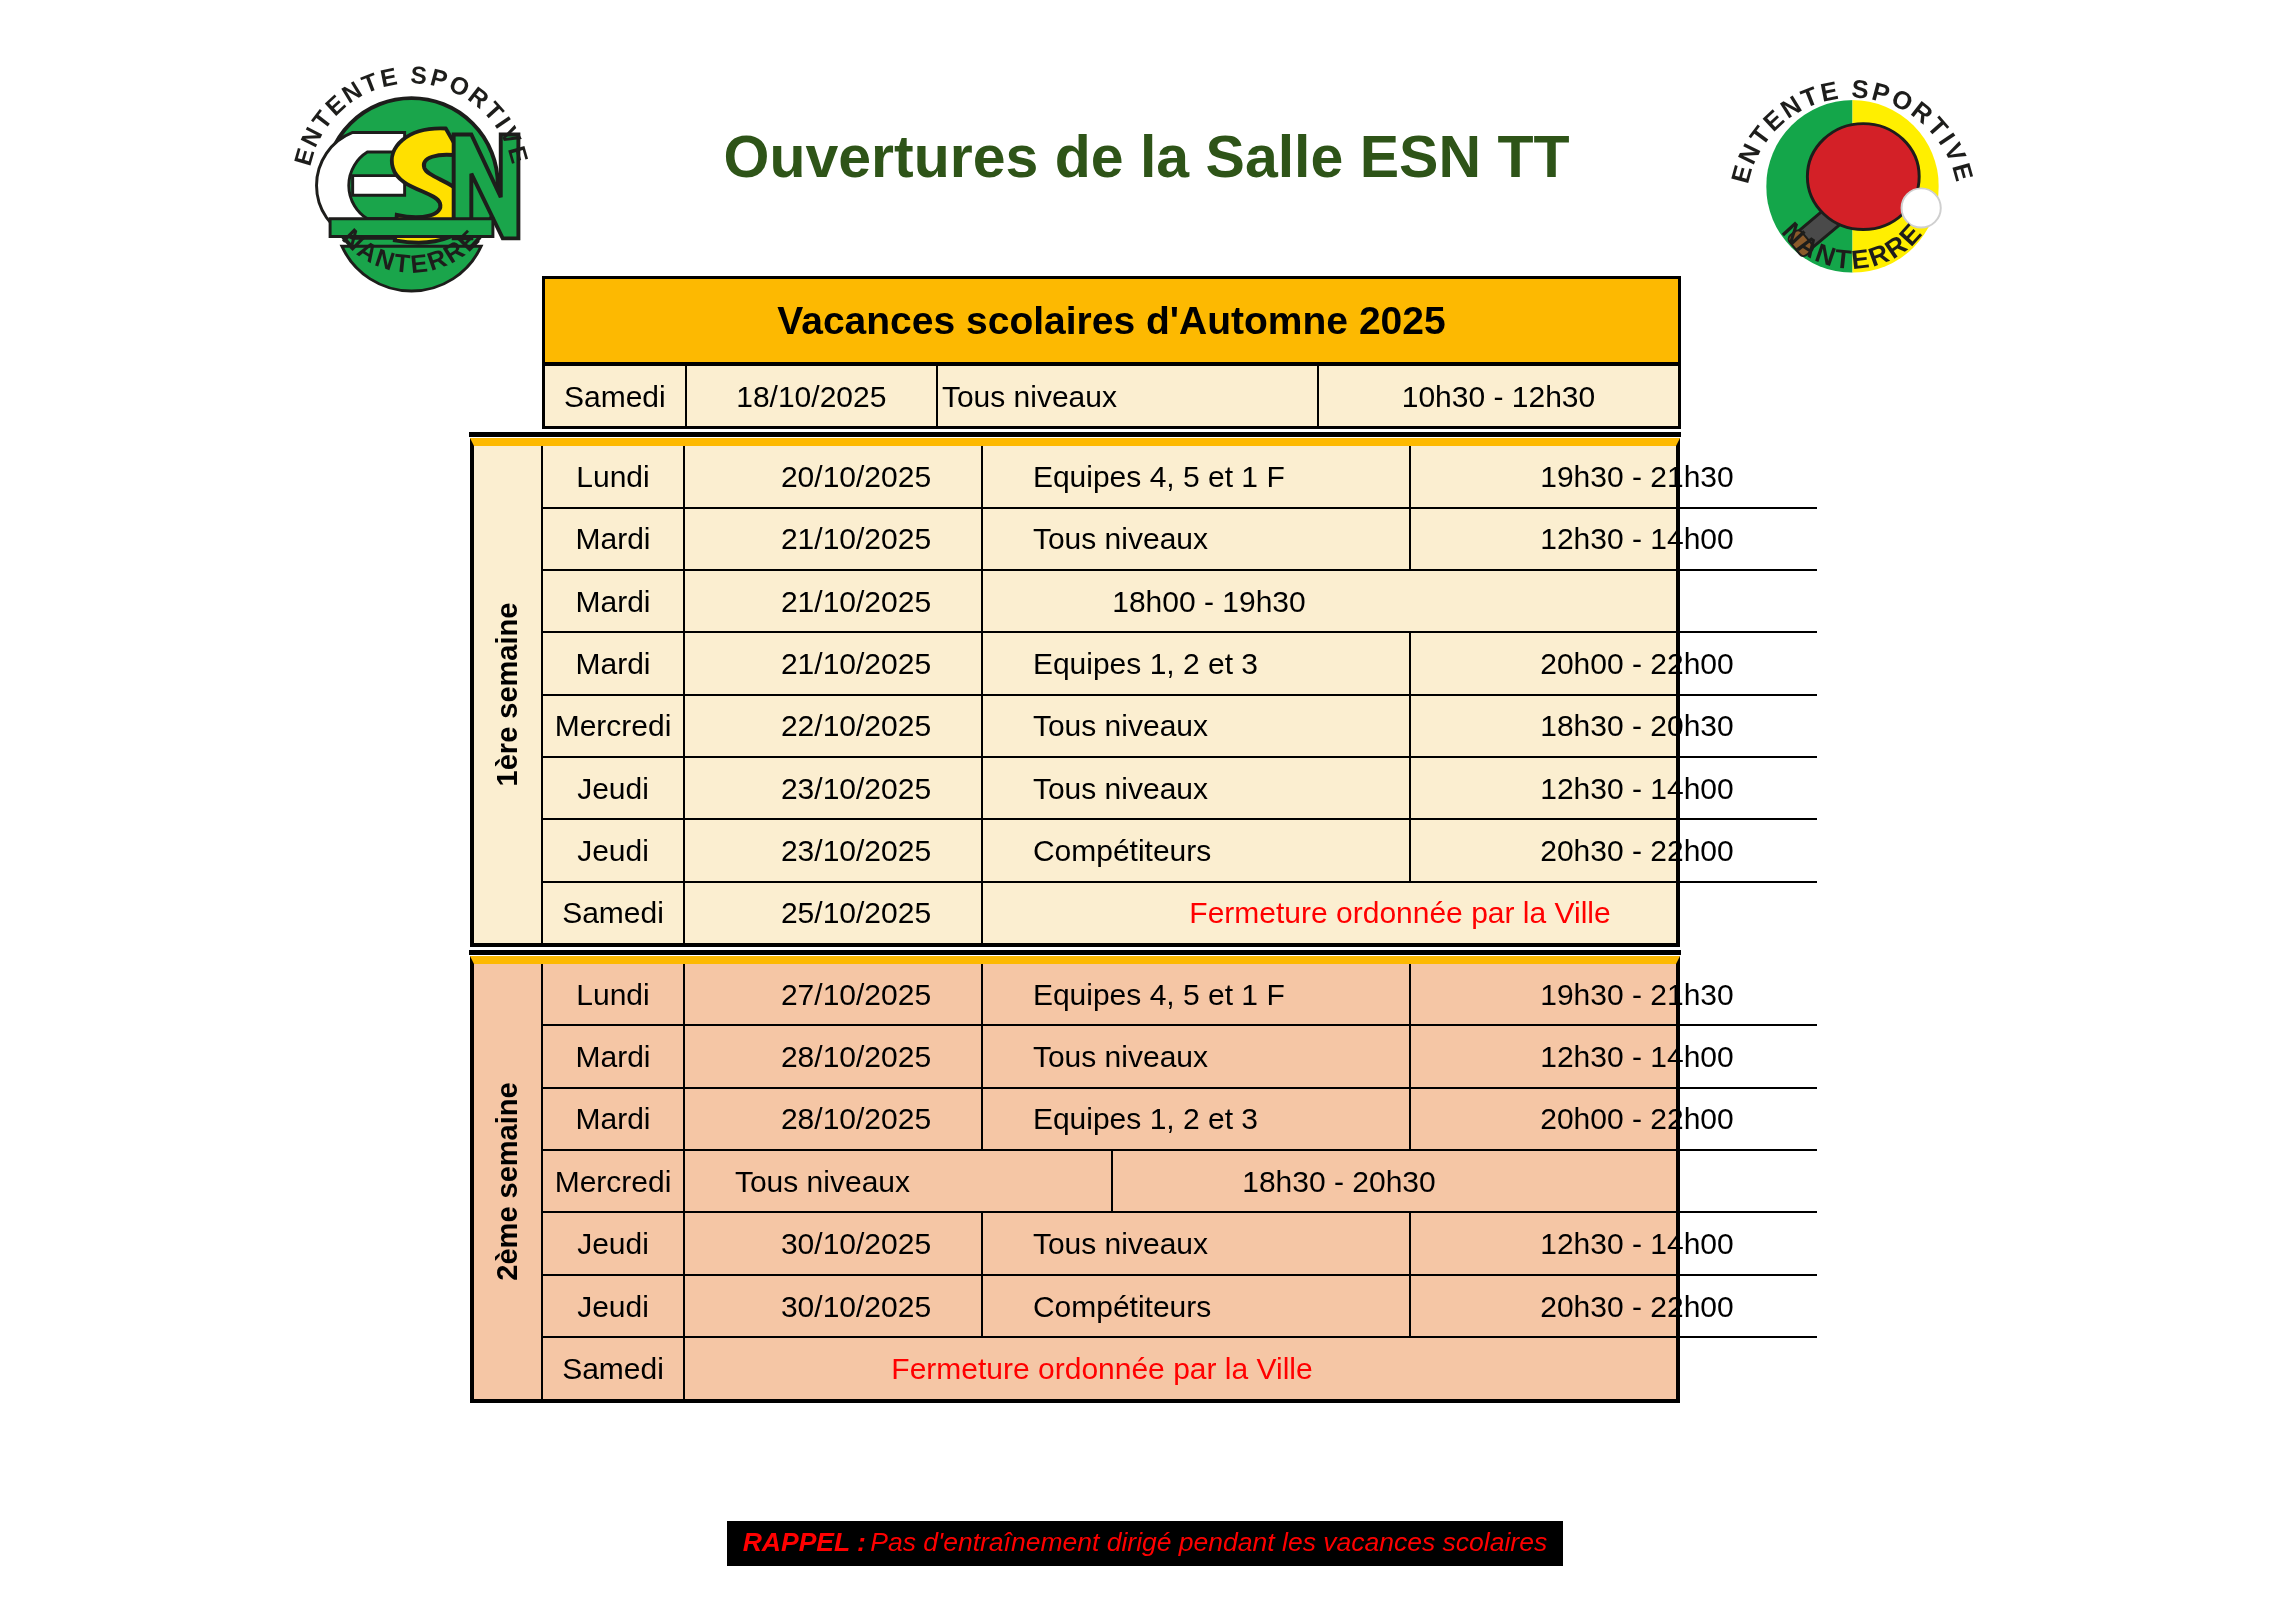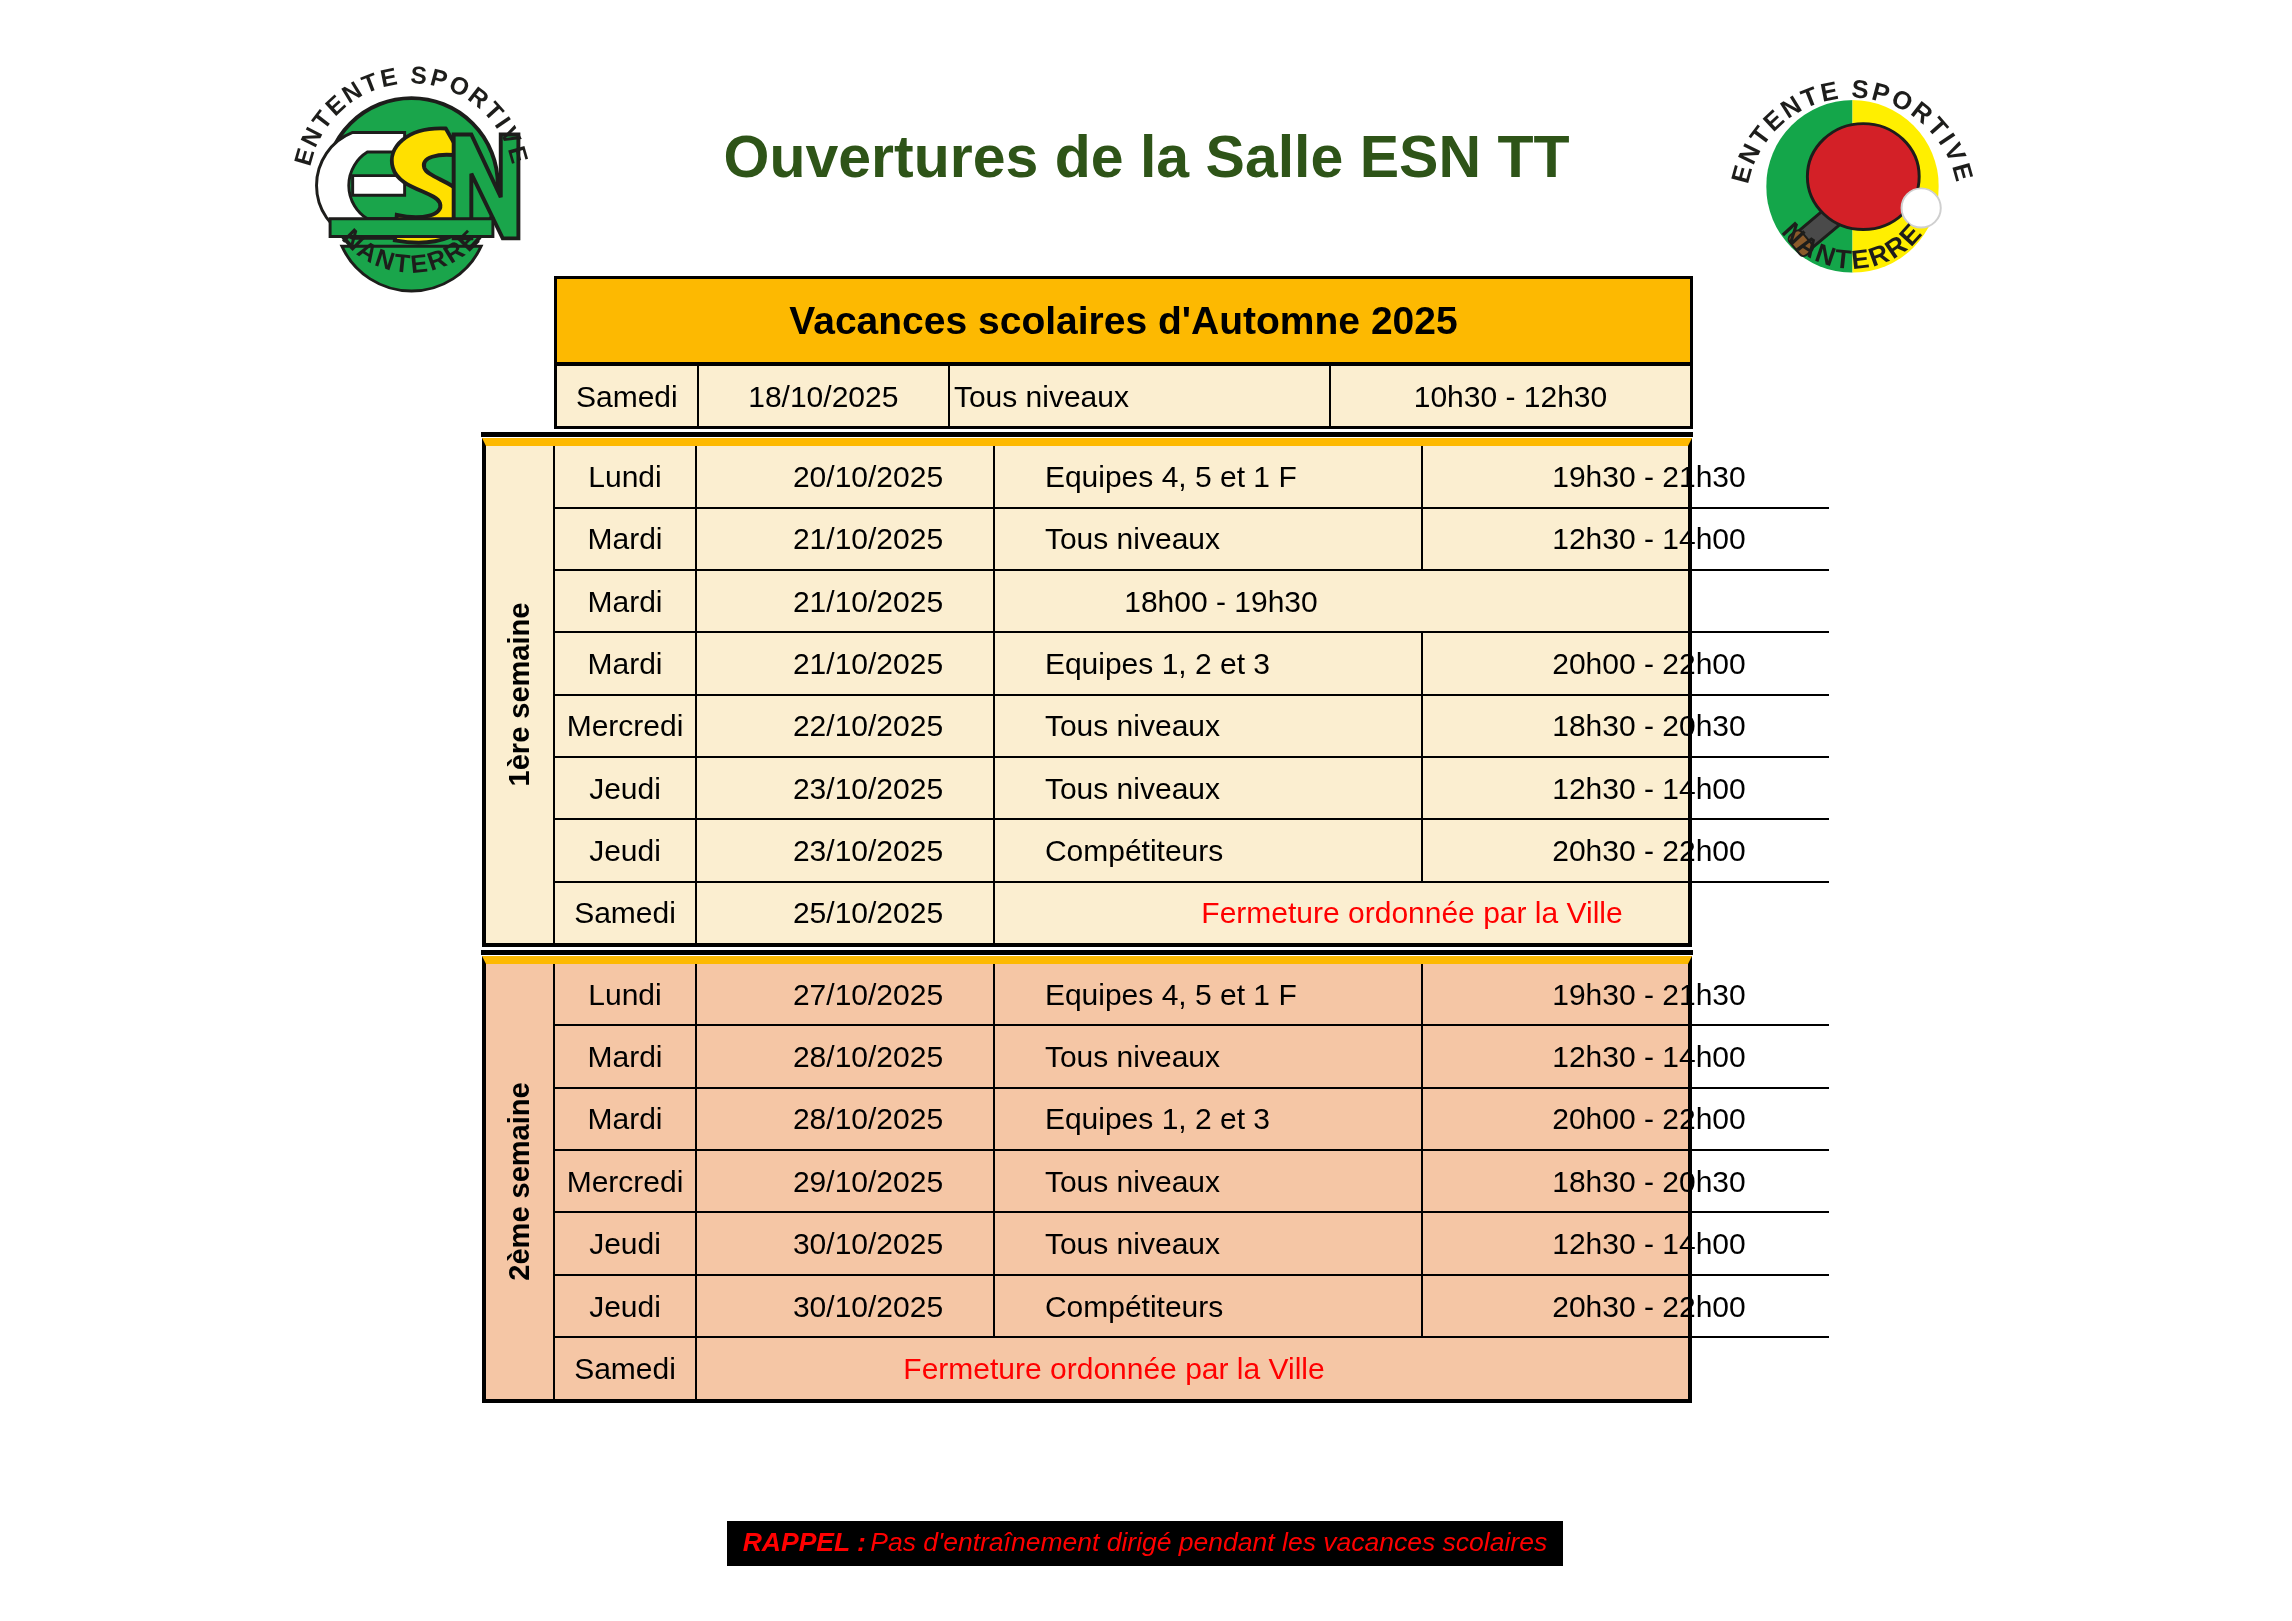--- a/index.html
+++ b/index.html
@@ -35,21 +35,21 @@
     font-weight: bold;
     color: #2e5418;
     letter-spacing: 0px;
     white-space: nowrap;
   }
 
   
   
   #schedule {
     position: absolute;
-    left: 482px;
+    left: 470px;
     top: 276px;
     width: 976px;
   }
 
   .row-cells {
     display: flex;
     width: 100%;
     gap: 46px;
   }
   .c-day   { width: 142px; text-align: center; }
@@ -331,21 +331,20 @@
 
       <div class="row-cells">
         <div class="cell c-day">Mardi</div>
         <div class="cell c-date">28/10/2025</div>
         <div class="cell c-act">Equipes 1, 2 et 3</div>
         <div class="cell c-time">20h00 - 22h00</div>
       </div>
 
       <div class="row-cells">
         <div class="cell c-day">Mercredi</div>
-        <div class="cell c-date">29/10/2025</div>
         <div class="cell c-act">Tous niveaux</div>
         <div class="cell c-time">18h30 - 20h30</div>
       </div>
 
       <div class="row-cells">
         <div class="cell c-day">Jeudi</div>
         <div class="cell c-date">30/10/2025</div>
         <div class="cell c-act">Tous niveaux</div>
         <div class="cell c-time">12h30 - 14h00</div>
       </div>

